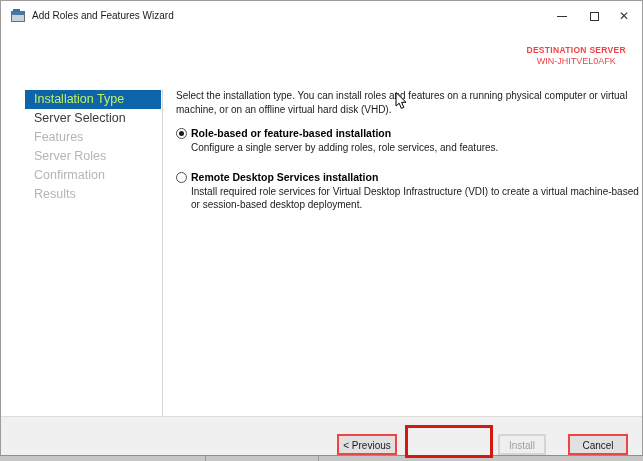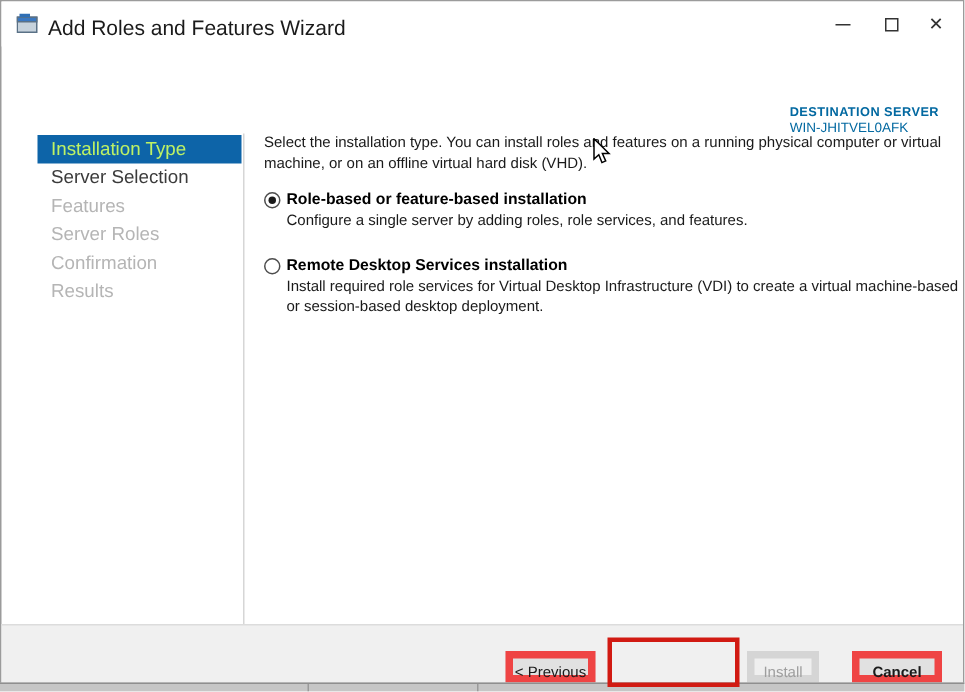--- a/index.html
+++ b/index.html
@@ -4,32 +4,32 @@
 <style>
   * { margin:0; padding:0; box-sizing:border-box; }
   body { font-family:"Liberation Sans", sans-serif; background:#ffffff; }
   .screen { position:relative; width:643px; height:461px; background:#e8e8e8; overflow:hidden; }
 
   .window { position:absolute; left:0; top:0; width:643px; height:456px; background:#ffffff; border:1px solid #9b9b9b; }
 
   
   .titlebar { position:absolute; left:0; top:0; width:100%; height:30px; background:#ffffff; }
   .app-icon { position:absolute; left:10px; top:8px; width:15px; height:13px; }
-  .win-title { position:absolute; left:31px; top:9px; font-size:14px; color:#1a1a1a; white-space:nowrap; }
+  .win-title { position:absolute; left:31px; top:9px; font-size:10px; color:#1a1a1a; white-space:nowrap; }
   .winctl { position:absolute; top:0; width:32px; height:30px; display:flex; align-items:center; justify-content:center; cursor:default; }
   .ctl-min { right:64px; }
   .ctl-max { right:32px; }
   .ctl-close { right:2px; }
   .glyph-min { width:10px; height:1px; background:#333; }
   .glyph-max { width:9px; height:9px; border:1px solid #333; }
   .glyph-close { font-size:12px; color:#333; line-height:1; }
 
   
   .page-title { position:absolute; left:15px; top:44px; font-size:20px; font-weight:300; color:#3276a8; white-space:nowrap; }
-  .dest { position:absolute; right:16px; top:44px; text-align:left; color:#0369a1;margin-top:24px; }
+  .dest { position:absolute; right:16px; top:44px; text-align:center; color:#ef4444; }
   .dest-label { font-size:8.5px; font-weight:bold; letter-spacing:0.3px; line-height:11px; }
   .dest-server { font-size:9px; line-height:11px; }
 
   
   .nav { position:absolute; left:24px; top:89px; width:136px; }
   .nav-item { height:19px; line-height:19px; padding-left:9px; font-size:12.5px; color:#3b3b3b; white-space:nowrap; cursor:default; }
   .nav-item.active { background:#0d64a8; color:#bef264; }
   .nav-item.disabled { color:#b5b5b5; }
   .vdivider { position:absolute; left:161px; top:88px; width:1px; height:327px; background:#d6d6d6; }
 
@@ -37,26 +37,26 @@
   .intro { position:absolute; left:175px; top:88px; width:462px; font-size:10px; line-height:13.5px; color:#1a1a1a; }
   .option-label { position:absolute; font-size:10.5px; font-weight:bold; color:#000; white-space:nowrap; }
   .option-desc { position:absolute; font-size:10px; line-height:13px; color:#1a1a1a; white-space:nowrap;text-align:center; }
   .radio { position:absolute; width:11px; height:11px; border:1px solid #4d4d4d; border-radius:50%; background:#ffffff; }
   .radio.checked::after { content:""; position:absolute; left:2px; top:2px; width:5px; height:5px; border-radius:50%; background:#1a1a1a; }
 
   .cursor { position:absolute; left:394px; top:91px; z-index:4; }
 
   
   .footer { position:absolute; left:0; top:415px; width:100%; height:40px; background:#f0f0f0; border-top:1px solid #dcdcdc; }
-  .btn { position:absolute; top:433px; height:21px; font-size:10px; color:#1a1a1a; background:#e1e1e1; border:5px solid #ef4444; text-align:center; line-height:19px; cursor:default; }
+  .btn { position:absolute; top:433px; height:21px; font-size:10px; color:#1a1a1a; background:#e1e1e1; border:2px solid #ef4444; text-align:center; line-height:19px; cursor:default; }
   .btn.disabled { background:#efefef; border-color:#d5d5d5; color:#9e9e9e; }
   .btn-previous { left:336px; width:60px; }
   .btn-next { left:412px; width:70px; }
   .btn-install { left:497px; width:48px; }
-  .btn-cancel { left:567px; width:60px;font-weight:bold; }
+  .btn-cancel { left:567px; width:60px; }
 
   .annotation-rect { position:absolute; left:404px; top:424px; width:88px; height:33px; border:3px solid #d11a12; z-index:5; pointer-events:none; }
 
   
   .taskbar-strip { position:absolute; left:0; top:455px; width:100%; height:6px; background:#c6c6c6; border-top:1px solid #8f8f8f; }
   .tb-tick { position:absolute; top:456px; width:1px; height:5px; background:#9a9a9a; }
 </style>
 </head>
 <body>
 

